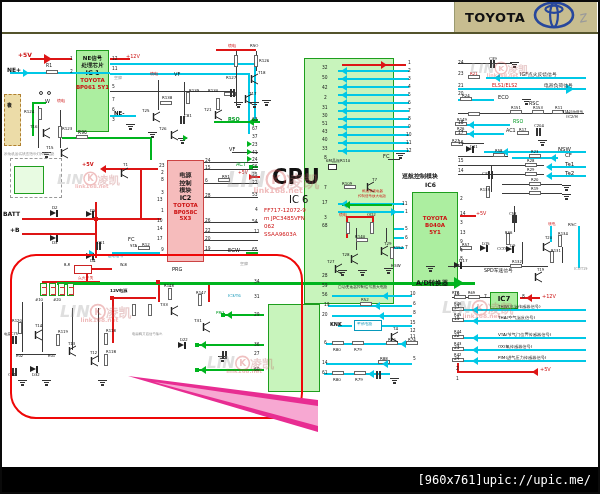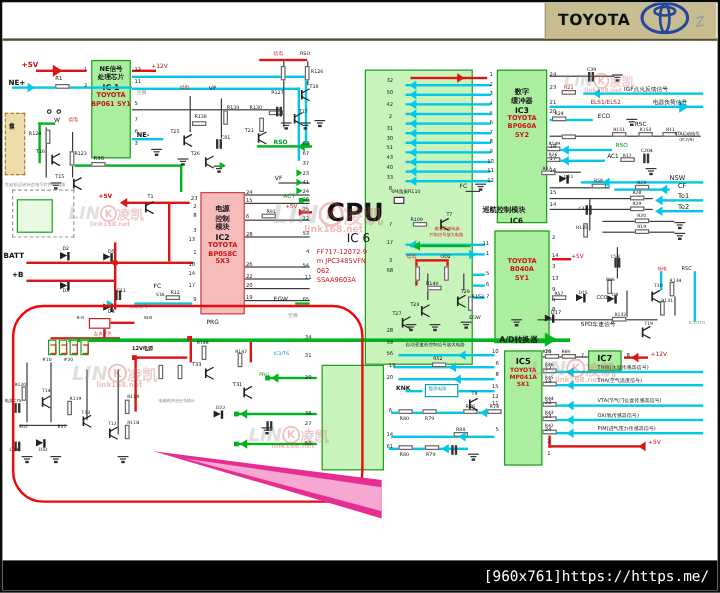--- a/index.html
+++ b/index.html
@@ -37,38 +37,24 @@
         <div style="font-size: 6px; line-height: 1.25; white-space: nowrap; font-weight: bold; color: rgb(17, 17, 17);">电源</div>
         <div style="font-size: 6px; line-height: 1.25; white-space: nowrap; font-weight: bold; color: rgb(17, 17, 17);">控制</div>
         <div style="font-size: 6px; line-height: 1.25; white-space: nowrap; font-weight: bold; color: rgb(17, 17, 17);">模块</div>
         <div style="font-size: 6.5px; line-height: 1.25; white-space: nowrap; font-weight: bold; color: rgb(17, 17, 17);">IC2</div>
         <div style="font-size: 5.5px; line-height: 1.25; white-space: nowrap; font-weight: bold; color: rgb(204, 17, 17);">TOTOTA</div>
         <div style="font-size: 5.5px; line-height: 1.25; white-space: nowrap; font-weight: bold; color: rgb(204, 17, 17);">BP058C</div>
         <div style="font-size: 5.5px; line-height: 1.25; white-space: nowrap; font-weight: bold; color: rgb(204, 17, 17);">5X3</div>
       </div>
       <div style="position: absolute; z-index: 1; left: 302px; top: 56px; width: 90px; height: 246px; background: rgb(200, 244, 188); border: 1.5px solid rgb(30, 158, 30); box-sizing: border-box; display: flex; flex-direction: column; align-items: center; padding-top: 3px;"></div>
       <div style="position: absolute; z-index: 1; left: 266px; top: 302px; width: 52px; height: 88px; background: rgb(200, 244, 188); border: 1.5px solid rgb(30, 158, 30); box-sizing: border-box; display: flex; flex-direction: column; align-items: center; padding-top: 3px;"></div>
-      <div style="position: absolute; z-index: 1; left: 412px; top: 56px; width: 42px; height: 128px; background: rgb(172, 238, 160); border: 1.5px solid rgb(30, 158, 30); box-sizing: border-box; display: flex; flex-direction: column; align-items: center; padding-top: 14px;">
-        <div style="font-size: 6px; line-height: 1.25; white-space: nowrap; font-weight: bold; color: rgb(17, 17, 17);">数字</div>
-        <div style="font-size: 6px; line-height: 1.25; white-space: nowrap; font-weight: bold; color: rgb(17, 17, 17);">缓冲器</div>
-        <div style="font-size: 6.5px; line-height: 1.25; white-space: nowrap; font-weight: bold; color: rgb(17, 17, 17);">IC3</div>
-        <div style="font-size: 5.5px; line-height: 1.25; white-space: nowrap; font-weight: bold; color: rgb(204, 17, 17);">TOYOTA</div>
-        <div style="font-size: 5.5px; line-height: 1.25; white-space: nowrap; font-weight: bold; color: rgb(204, 17, 17);">BP060A</div>
-        <div style="font-size: 5.5px; line-height: 1.25; white-space: nowrap; font-weight: bold; color: rgb(204, 17, 17);">5Y2</div>
-      </div>
       <div style="position: absolute; z-index: 1; left: 410px; top: 190px; width: 46px; height: 94px; background: rgb(172, 238, 160); border: 1.5px solid rgb(30, 158, 30); box-sizing: border-box; display: flex; flex-direction: column; align-items: center; padding-top: 22px;">
         <div style="font-size: 5.5px; line-height: 1.25; white-space: nowrap; font-weight: bold; color: rgb(204, 17, 17);">TOYOTA</div>
         <div style="font-size: 5.5px; line-height: 1.25; white-space: nowrap; font-weight: bold; color: rgb(204, 17, 17);">B040A</div>
         <div style="font-size: 5.5px; line-height: 1.25; white-space: nowrap; font-weight: bold; color: rgb(204, 17, 17);">5Y1</div>
-      </div>
-      <div style="position: absolute; z-index: 1; left: 418px; top: 290px; width: 32px; height: 96px; background: rgb(172, 238, 160); border: 1.5px solid rgb(30, 158, 30); box-sizing: border-box; display: flex; flex-direction: column; align-items: center; padding-top: 4px;">
-        <div style="font-size: 7px; line-height: 1.25; white-space: nowrap; font-weight: bold; color: rgb(17, 17, 17);">IC5</div>
-        <div style="font-size: 5px; line-height: 1.25; white-space: nowrap; font-weight: bold; color: rgb(204, 17, 17);">TOYOTA</div>
-        <div style="font-size: 5px; line-height: 1.25; white-space: nowrap; font-weight: bold; color: rgb(204, 17, 17);">MP041A</div>
-        <div style="font-size: 5px; line-height: 1.25; white-space: nowrap; font-weight: bold; color: rgb(204, 17, 17);">5X1</div>
       </div>
       <div style="position: absolute; z-index: 1; left: 488px; top: 290px; width: 28px; height: 17px; background: rgb(172, 238, 160); border: 1.5px solid rgb(30, 158, 30); box-sizing: border-box; display: flex; flex-direction: column; align-items: center; padding-top: 2px;">
         <div style="font-size: 7px; line-height: 1.25; white-space: nowrap; font-weight: bold; color: rgb(17, 17, 17);">IC7</div>
       </div>
       <div style="position: absolute; z-index: 2; left: 8px; top: 70px; width: 100px; height: 1.5px; background: rgb(0, 200, 230);"></div>
       <div style="position: absolute; z-index: 2; left: 108px; top: 61px; width: 146px; height: 1.5px; background: rgb(0, 200, 230);"></div>
       <div style="position: absolute; z-index: 2; left: 252px; top: 61px; width: 1.5px; height: 56px; background: rgb(0, 200, 230);"></div>
       <div style="position: absolute; z-index: 2; left: 108px; top: 71px; width: 140px; height: 1.5px; background: rgb(0, 200, 230);"></div>
       <div style="position: absolute; z-index: 2; left: 246px; top: 71px; width: 1.5px; height: 61px; background: rgb(0, 200, 230);"></div>
       <div style="position: absolute; z-index: 2; left: 108px; top: 113px; width: 26px; height: 1.5px; background: rgb(0, 200, 230);"></div>
@@ -946,15 +932,15 @@
 
   <div class="outline"></div>
 
   <svg class="wedge" width="600" height="494">
     <polygon points="316,398 316,430 126,374" fill="#e82d92"></polygon>
     <polygon points="316,404 316,424 152,380" fill="#f7a8d2"></polygon>
   </svg>
 
 
   <div class="ftr">
-    <span class="caption">[960x761]https://https.me/</span>
+    <span class="caption">[960x761]upic://upic.me/</span>
   </div>
 </div>
 
 </body></html>

